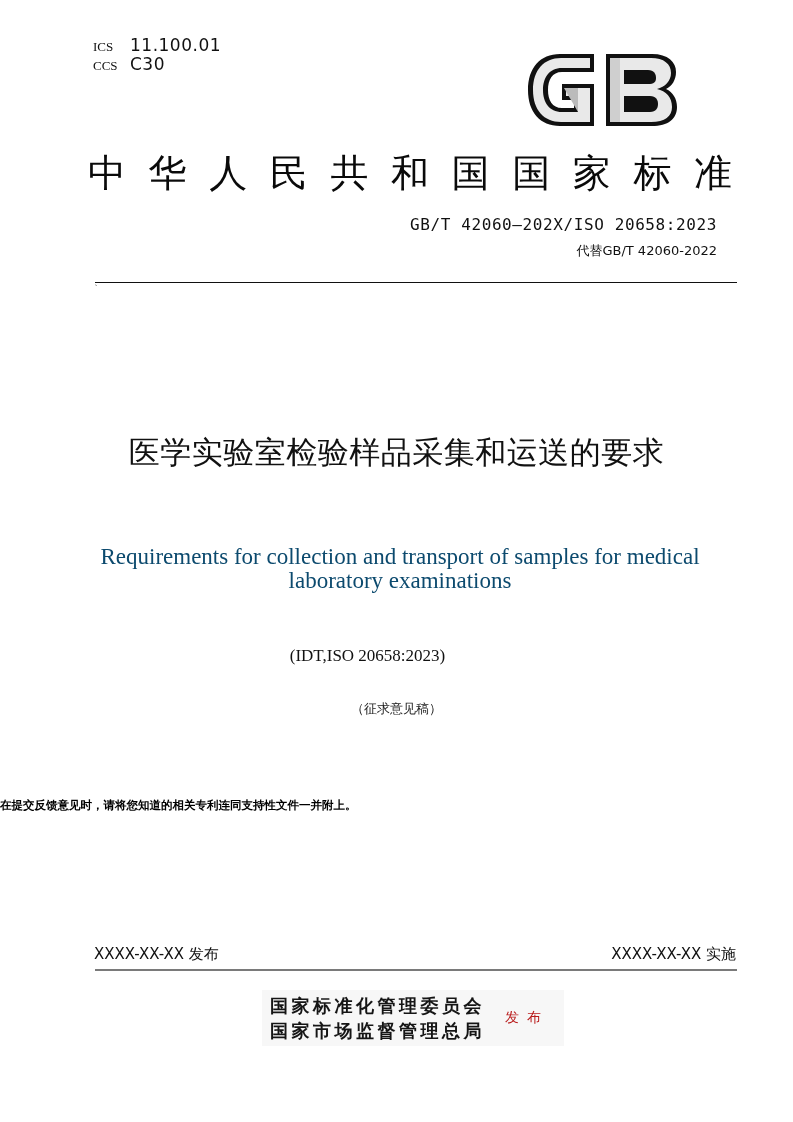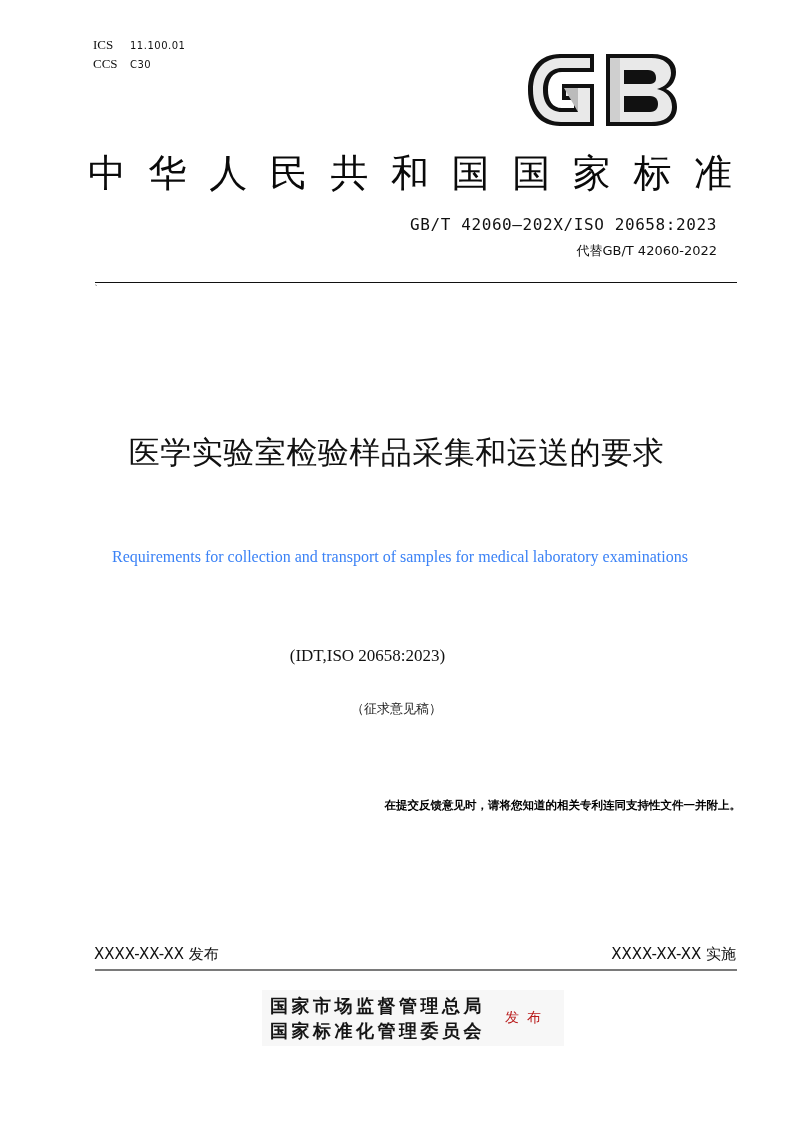--- a/index.html
+++ b/index.html
@@ -4,21 +4,21 @@
   <style>
     html, body { margin: 0; padding: 0; background: #ffffff; }
     body { width: 793px; height: 1122px; position: relative; overflow: hidden; color: #111; }
     .abs { position: absolute; }
     .sans { font-family: "DejaVu Sans", "Liberation Sans", sans-serif; }
     .mono { font-family: "DejaVu Sans Mono", "Liberation Mono", monospace; }
 
     
     .cls-row { left: 93px; font-size: 12px; line-height: 16px; white-space: nowrap; }
     .cls-row .k { font-family: "Liberation Serif", serif; display: inline-block; width: 34px; font-size: 13px; }
-    .cls-row .v { font-family: "DejaVu Sans", sans-serif; font-size: 10px; letter-spacing: 0.5px; }
+    .cls-row .v { font-family: "DejaVu Sans", sans-serif; font-size: 17px; letter-spacing: 0.5px; }
 
     
     .gb-logo { left: 524px; top: 50px; width: 156px; height: 80px; }
 
     
     .national-title {
       left: 88px; top: 148px; width: 650px; text-align: justify; text-align-last: justify;
       font-family: "DejaVu Serif", "Liberation Serif", serif; font-size: 38px; line-height: 50px;
       font-weight: normal; letter-spacing: 6px; color: #0a0a0a;
     }
@@ -30,28 +30,28 @@
     .tick-mark { left: 94px; top: 276px; font-size: 9px; color: #666; }
 
     .cn-title {
       left: 0; top: 428px; width: 793px; text-align: center;
       font-family: "DejaVu Sans", sans-serif; font-size: 31px; line-height: 48px; color: #111;
       letter-spacing: 0.5px;
     }
 
     .en-title {
       left: 100px; top: 545px; width: 600px; text-align: center;
-      font-family: "Liberation Serif", serif; font-size: 16px; line-height: 24px; color: #3b82f6;
+      font-family: "Liberation Serif", serif; font-size: 23px; line-height: 24px; color: #0c4a6e;
     }
 
     .idt { left: 0; top: 646px; width: 735px; text-align: center; font-family: "Liberation Serif", serif; font-size: 17px; }
     .draft { left: 0; top: 700px; width: 793px; text-align: center; font-family: "DejaVu Serif", serif; font-size: 13px; color: #222; }
 
     .notice {
-      left: 0; top: 798px; width: 741px; text-align: right;
+      left: 0; top: 798px; width: 741px; text-align: left;
       font-family: "DejaVu Sans", sans-serif; font-size: 11.5px; font-weight: bold; color: #000;
     }
 
     .issue-date { left: 94px; top: 945px; font-size: 15px; white-space: nowrap; }
     .impl-date { right: 57px; top: 945px; font-size: 15px; white-space: nowrap; }
     .rule-bottom { left: 95px; top: 969px; width: 642px; height: 0; border-top: 2px solid #7a7a7a; }
 
     .issuer-block {
       left: 262px; top: 990px; width: 302px; height: 56px; background: #f7f7f7;
       display: flex; align-items: center;
@@ -102,17 +102,17 @@
 <div class="abs draft">（征求意见稿）</div>
 
 <div class="abs notice">在提交反馈意见时，请将您知道的相关专利连同支持性文件一并附上。</div>
 
 <div class="abs issue-date sans">XXXX-XX-XX 发布</div>
 <div class="abs impl-date sans">XXXX-XX-XX 实施</div>
 <div class="abs rule-bottom"></div>
 
 <div class="abs issuer-block">
   <div class="issuer-names">
+    <div>国家标准化管理委员会</div>
     <div>国家市场监督管理总局</div>
-    <div>国家标准化管理委员会</div>
   </div>
   <div class="issuer-verb">发布</div>
 </div>
 
 </body></html>

